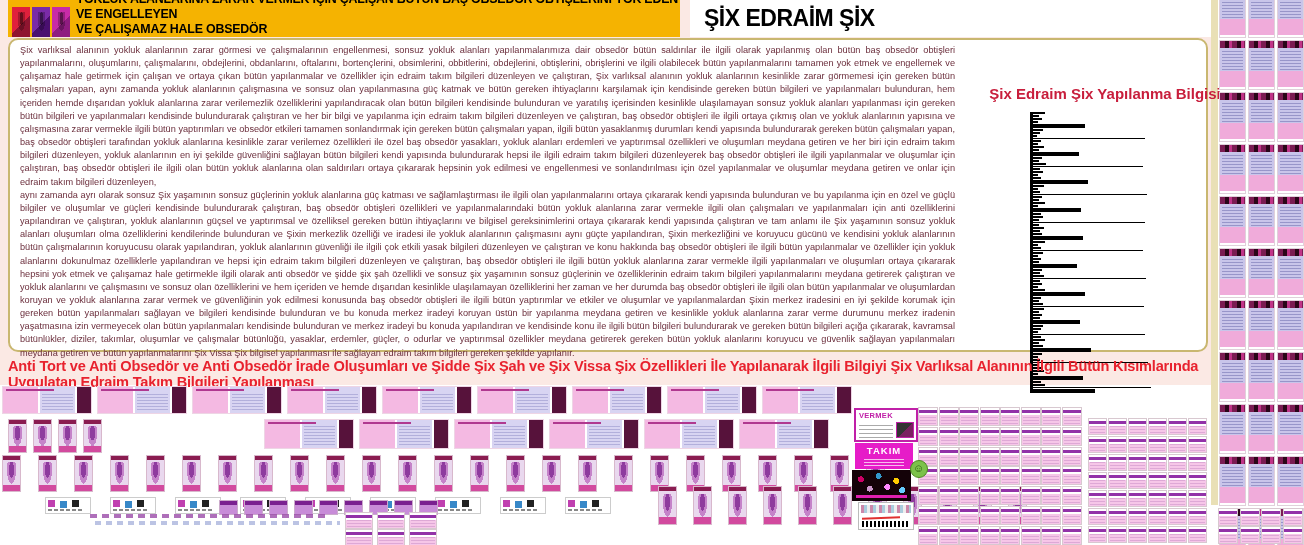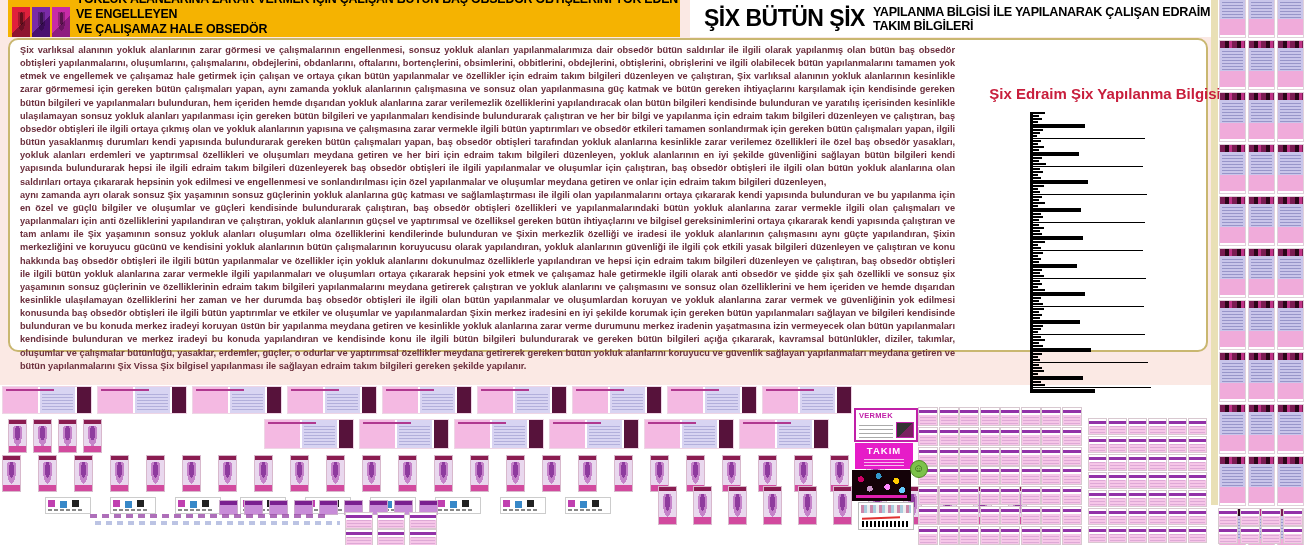--- a/index.html
+++ b/index.html
@@ -22,21 +22,21 @@
 
   .toptitle{position:absolute;left:690px;top:0;width:521px;height:37px;background:#fff;
             display:flex;align-items:center;gap:8px;padding-left:14px;box-sizing:border-box;}
   .toptitle .big{font-size:23px;font-weight:bold;letter-spacing:-0.5px;color:#000;white-space:nowrap;}
   .toptitle .small{font-size:12.6px;font-weight:bold;color:#000;letter-spacing:-0.3px;}
 
   
   .mainbox{position:absolute;left:8px;top:38px;width:1200px;height:314px;background:#fff;
            border:2px solid #C9B770;border-radius:10px;box-sizing:border-box;}
   .bodytext{position:absolute;left:10px;top:4px;width:935px;color:#6B2E3C;
-            font-size:9.2px;line-height:13.15px;font-weight:bold;text-align:justify;}
+            font-size:9.2px;line-height:13.15px;font-weight:normal;text-align:justify;}
   .bodytext p{margin:0;}
   .chart-title{position:absolute;left:975px;top:45px;width:240px;text-align:center;
                font-size:15px;font-weight:bold;color:#C81E3C;}
   .chart{position:absolute;left:1020px;top:72px;width:190px;height:281px;}
   .axis{position:absolute;left:0;top:0;width:3px;height:281px;background:#000;}
   .bars{position:absolute;left:3px;top:0;height:281px;width:186px;
         display:flex;flex-direction:column;justify-content:space-between;}
   .bars div{background:#000;}
 
   
@@ -122,22 +122,21 @@
       <span class="tile t2"></span>
       <span class="tile t3"></span>
     </div>
     <div class="banner-text">
       <div>YOKLUK ALANLARINA ZARAR VERMEK İÇİN ÇALIŞAN BÜTÜN BAŞ OBSEDÖR OBTİŞLERİNİ YOK EDEN VE ENGELLEYEN</div>
       <div>VE ÇALIŞAMAZ HALE OBSEDÖR</div>
     </div>
   </div>
 
   <div class="toptitle">
-    <span class="big">ŞİX BÜTÜN ŞİX</span>
-    <span class="small">YAPILANMA BİLGİSİ İLE YAPILANARAK ÇALIŞAN EDRAİM TAKIM BİLGİLERİ</span>
+    <span class="big">ŞİX EDRAİM ŞİX</span>
   </div>
 
   <div class="mainbox">
     <div class="bodytext">
       <p>Şix varlıksal alanının yokluk alanlarının zarar görmesi ve çalışmalarının engellenmesi, sonsuz yokluk alanları yapılanmalarımıza dair obsedör bütün saldırılar ile ilgili olarak yapılanmış olan bütün baş obsedör obtişleri yapılanmalarını, oluşumlarını, çalışmalarını, obdejlerini, obdanlarını, oftalarını, bortençlerini, obsimlerini, obbitlerini, obdejlerini, obtişlerini, obrişlerini ve ilgili olabilecek bütün yapılanmalarını tamamen yok etmek ve engellemek ve çalışamaz hale getirmek için çalışan ve ortaya çıkan bütün yapılanmalar ve özellikler için edraim takım bilgileri düzenleyen ve çalıştıran, Şix varlıksal alanının yokluk alanlarının kesinlikle zarar görmemesi için gereken bütün çalışmaları yapan, aynı zamanda yokluk alanlarının çalışmasına ve sonsuz olan yapılanmasına güç katmak ve bütün gereken ihtiyaçlarını karşılamak için kendisinde gereken bütün bilgileri ve yapılanmaları bulunduran, hem içeriden hemde dışarıdan yokluk alanlarına zarar verilemezlik özelliklerini yapılandıracak olan bütün bilgileri kendisinde bulunduran ve yaratılış içerisinden kesinlikle ulaşılamayan sonsuz yokluk alanları yapılanması için gereken bütün bilgileri ve yapılanmaları kendisinde bulundurarak çalıştıran ve her bir bilgi ve yapılanma için edraim takım bilgileri düzenleyen ve çalıştıran, baş obsedör obtişleri ile ilgili ortaya çıkmış olan ve yokluk alanlarının yapısına ve çalışmasına zarar vermekle ilgili bütün yaptırımları ve obsedör etkileri tamamen sonlandırmak için gereken bütün çalışmaları yapan, ilgili bütün yasaklanmış durumları kendi yapısında bulundurarak gereken bütün çalışmaları yapan, baş obsedör obtişleri tarafından yokluk alanlarına kesinlikle zarar verilemez özellikleri ile özel baş obsedör yasakları, yokluk alanları erdemleri ve yaptırımsal özellikleri ve oluşumları meydana getiren ve her biri için edraim takım bilgileri düzenleyen, yokluk alanlarının en iyi şekilde güvenliğini sağlayan bütün bilgileri kendi yapısında bulundurarak hepsi ile ilgili edraim takım bilgileri düzenleyerek baş obsedör obtişleri ile ilgili yapılanmalar ve oluşumlar için çalıştıran, baş obsedör obtişleri ile ilgili olan bütün yokluk alanlarına olan saldırıları ortaya çıkararak hepsinin yok edilmesi ve engellenmesi ve sonlandırılması için özel yapılanmalar ve oluşumlar meydana getiren ve onlar için edraim takım bilgileri düzenleyen,</p>
       <p>aynı zamanda ayrı olarak sonsuz Şix yaşamının sonsuz güçlerinin yokluk alanlarına güç katması ve sağlamlaştırması ile ilgili olan yapılanmalarını ortaya çıkararak kendi yapısında bulunduran ve bu yapılanma için en özel ve güçlü bilgiler ve oluşumlar ve güçleri kendisinde bulundurarak çalıştıran, baş obsedör obtişleri özellikleri ve yapılanmalarındaki bütün yokluk alanlarına zarar vermekle ilgili olan çalışmaları ve yapılanmaları için anti özelliklerini yapılandıran ve çalıştıran, yokluk alanlarının güçsel ve yaptırımsal ve özelliksel gereken bütün ihtiyaçlarını ve bilgisel gereksinimlerini ortaya çıkararak kendi yapısında çalıştıran ve tam anlamı ile Şix yaşamının sonsuz yokluk alanları oluşumları olma özelliklerini kendilerinde bulunduran ve Şixin merkezlik özelliği ve iradesi ile yokluk alanlarının çalışmasını aynı güçte yapılandıran, Şixin merkezliğini ve koruyucu gücünü ve kendisini yokluk alanlarının bütün çalışmalarının koruyucusu olarak yapılandıran, yokluk alanlarının güvenliği ile ilgili çok etkili yasak bilgileri düzenleyen ve çalıştıran ve konu hakkında baş obsedör obtişleri ile ilgili bütün yapılanmalar ve özellikler için yokluk alanlarını dokunulmaz özelliklerle yapılandıran ve hepsi için edraim takım bilgileri düzenleyen ve çalıştıran, baş obsedör obtişleri ile ilgili bütün yokluk alanlarına zarar vermekle ilgili yapılanmaları ve oluşumları ortaya çıkararak hepsini yok etmek ve çalışamaz hale getirmekle ilgili olarak anti obsedör ve şidde şix şah özellikli ve sonsuz şix yaşamının sonsuz güçlerinin ve özelliklerinin edraim takım bilgileri yapılanmalarını meydana getirerek çalıştıran ve yokluk alanlarını ve çalışmasını ve sonsuz olan özelliklerini ve hem içeriden ve hemde dışarıdan kesinlikle ulaşılamayan özelliklerini her zaman ve her durumda baş obsedör obtişleri ile ilgili olan bütün yapılanmalar ve oluşumlardan koruyan ve yokluk alanlarına zarar vermek ve güvenliğinin yok edilmesi konusunda baş obsedör obtişleri ile ilgili bütün yaptırımlar ve etkiler ve oluşumlar ve yapılanmalardan Şixin merkez iradesini en iyi şekilde korumak için gereken bütün yapılanmaları sağlayan ve bilgileri kendisinde bulunduran ve bu konuda merkez iradeyi koruyan üstün bir yapılanma meydana getiren ve kesinlikle yokluk alanlarına zarar verme durumunu merkez iradenin yaşatmasına izin vermeyecek olan bütün yapılanmaları kendisinde bulunduran ve merkez iradeyi bu konuda yapılandıran ve kendisinde konu ile ilgili bütün bilgileri bulundurarak ve gereken bütün bilgileri açığa çıkararak, kavramsal bütünlükler, diziler, takımlar, oluşumlar ve çalışmalar bütünlüğü, yasaklar, erdemler, güçler, o odurlar ve yaptırımsal özellikler meydana getirerek gereken bütün yokluk alanlarını koruyucu ve güvenlik sağlayan yapılanmaları meydana getiren ve bütün yapılanmalarını Şix Vissa Şix bilgisel yapılanması ile sağlayan edraim takım bilgileri gereken şekilde yapılanır.</p>
     </div>
     <div class="chart-title">Şix Edraim Şix Yapılanma Bilgisi</div>
     <div class="chart">
       <div class="axis"></div>
@@ -229,20 +228,21 @@
           <div style="width: 5px; height: 2px;"></div>
           <div style="width: 50px; height: 4px;"></div>
           <div style="width: 8px; height: 2px;"></div>
           <div style="width: 12px; height: 2px;"></div>
           <div style="width: 118px; height: 1px;"></div>
           <div style="width: 62px; height: 4px;"></div>
         </div>
     </div>
   </div>
 
+  <div class="bottom-banner">Anti Tort ve Anti Obsedör ve Anti Obsedör İrade Oluşumları ve Şidde Şix Şah ve Şix Vissa Şix Özellikleri İle Yapılanarak İlgili Bilgiyi Şix Varlıksal Alanının İlgili Bütün Kısımlarında Uygulatan Edraim Takım Bilgileri Yapılanması</div>
 
   <div class="overlay">
       <div class="rthumb" style="left: 1219px; top: -12px; width: 25px; height: 48px;"></div>
       <div class="rthumb" style="left: 1248px; top: -12px; width: 25px; height: 48px;"></div>
       <div class="rthumb" style="left: 1277px; top: -12px; width: 25px; height: 48px;"></div>
       <div class="rthumb" style="left: 1219px; top: 40px; width: 25px; height: 48px;"></div>
       <div class="rthumb" style="left: 1248px; top: 40px; width: 25px; height: 48px;"></div>
       <div class="rthumb" style="left: 1277px; top: 40px; width: 25px; height: 48px;"></div>
       <div class="rthumb" style="left: 1219px; top: 92px; width: 25px; height: 48px;"></div>
       <div class="rthumb" style="left: 1248px; top: 92px; width: 25px; height: 48px;"></div>

